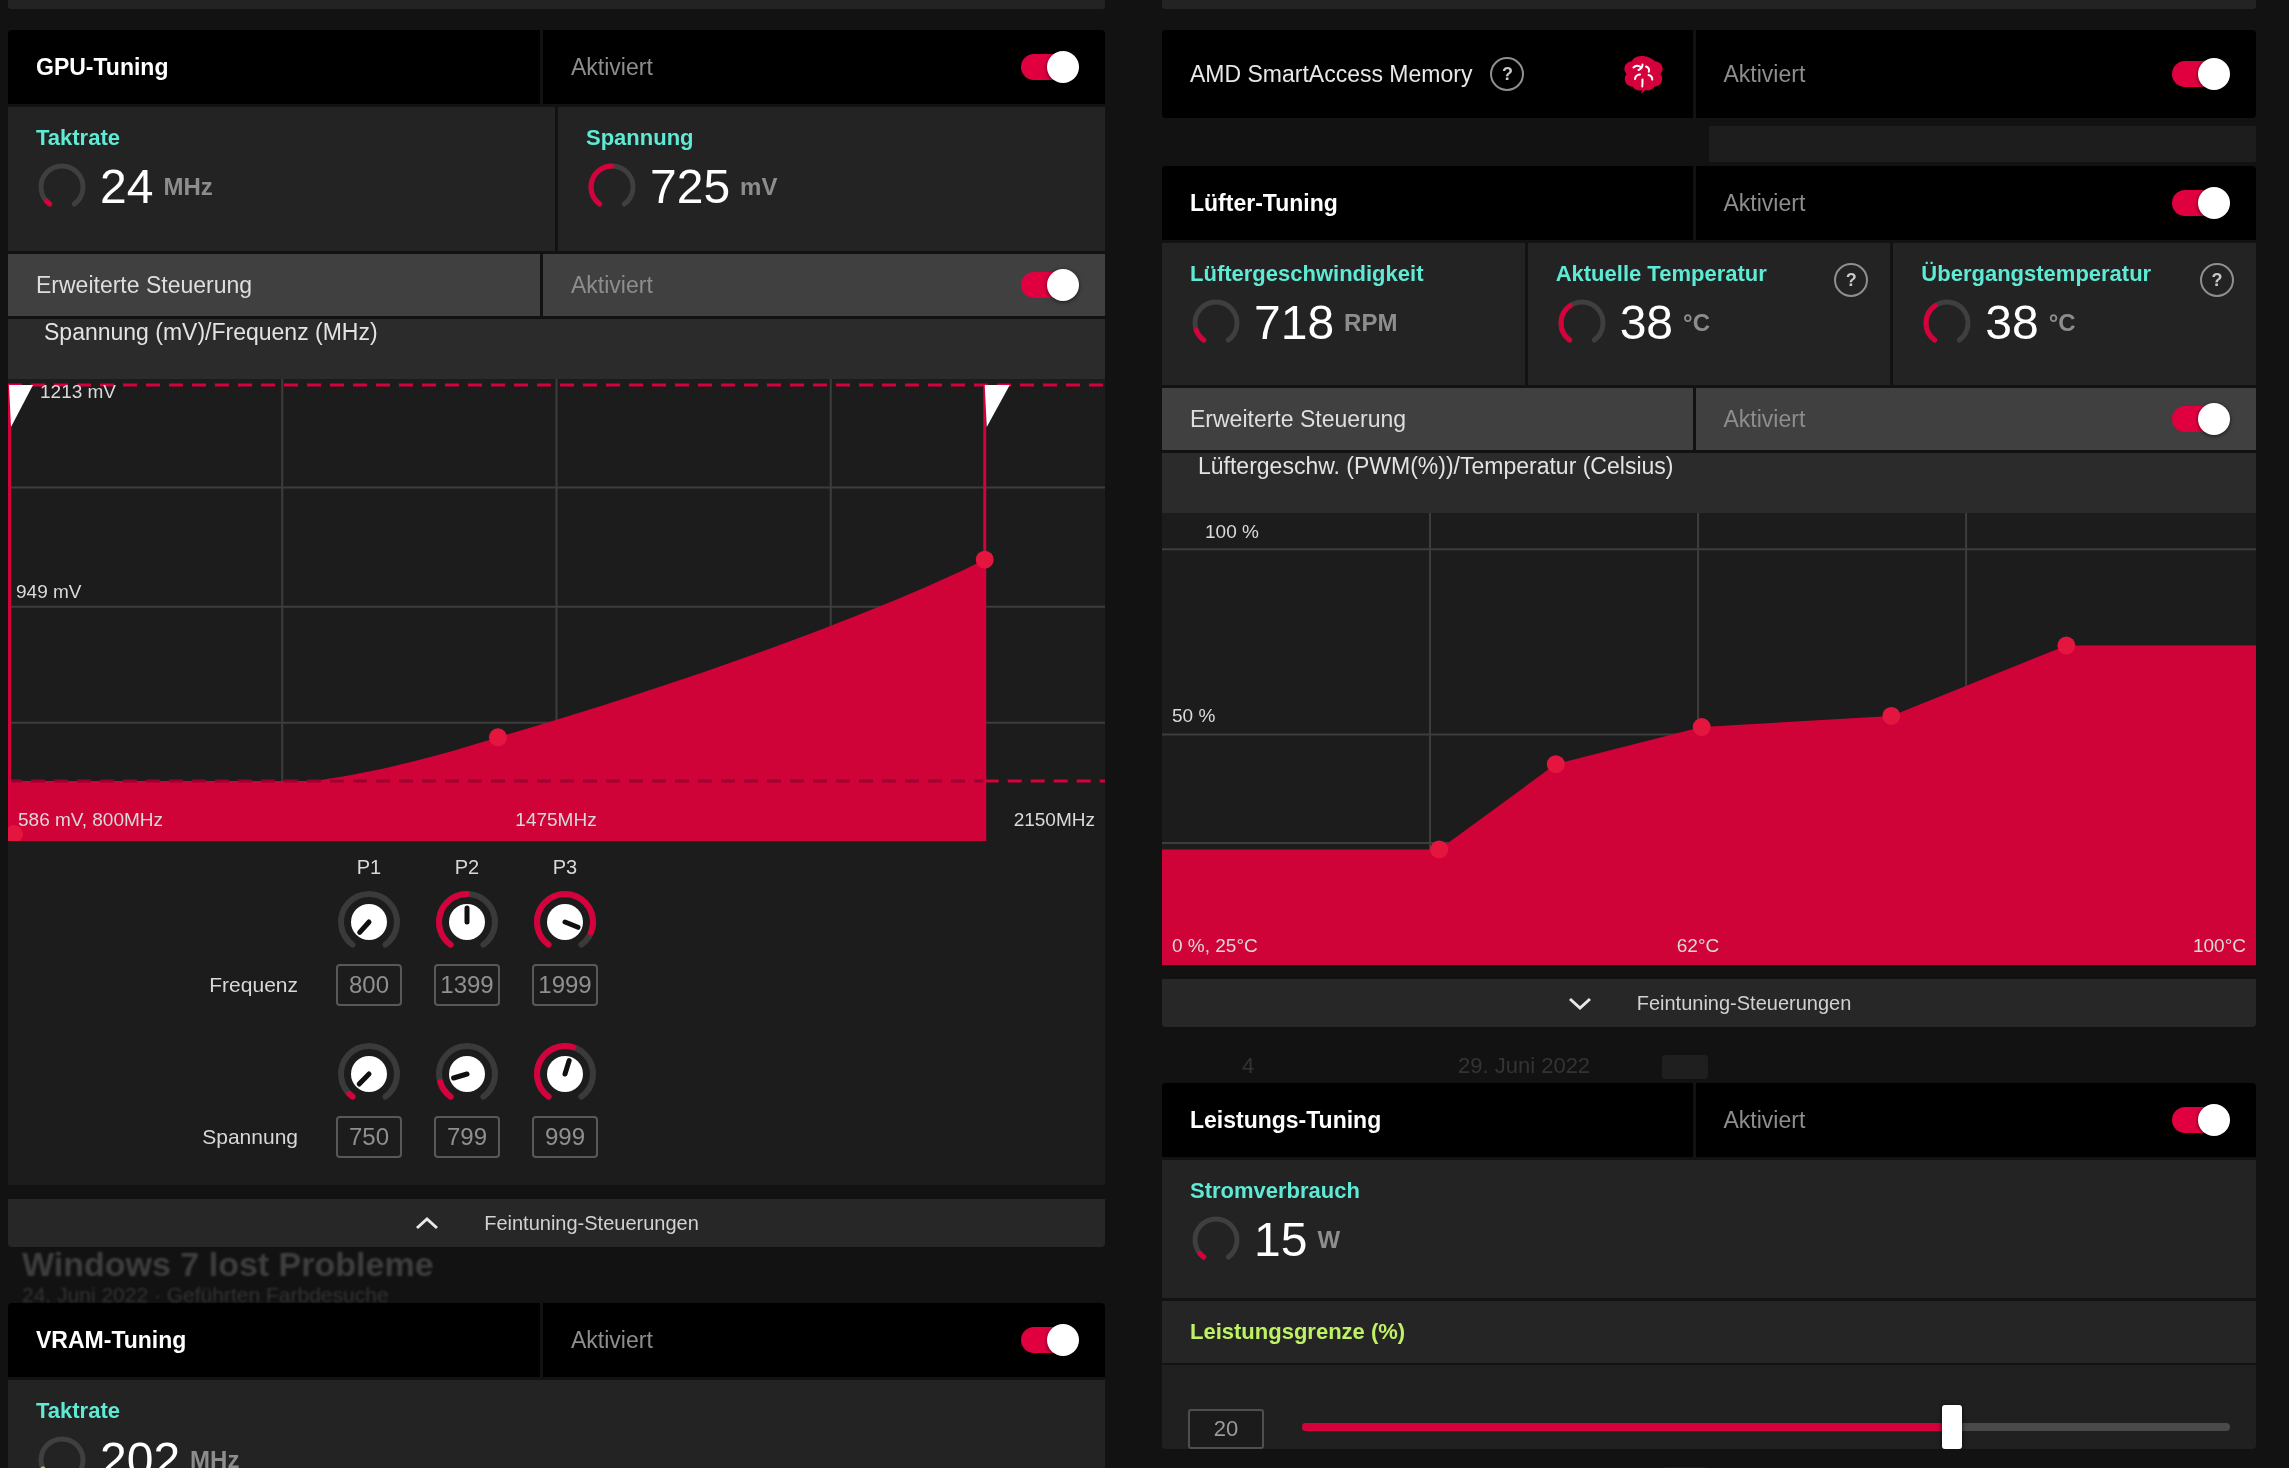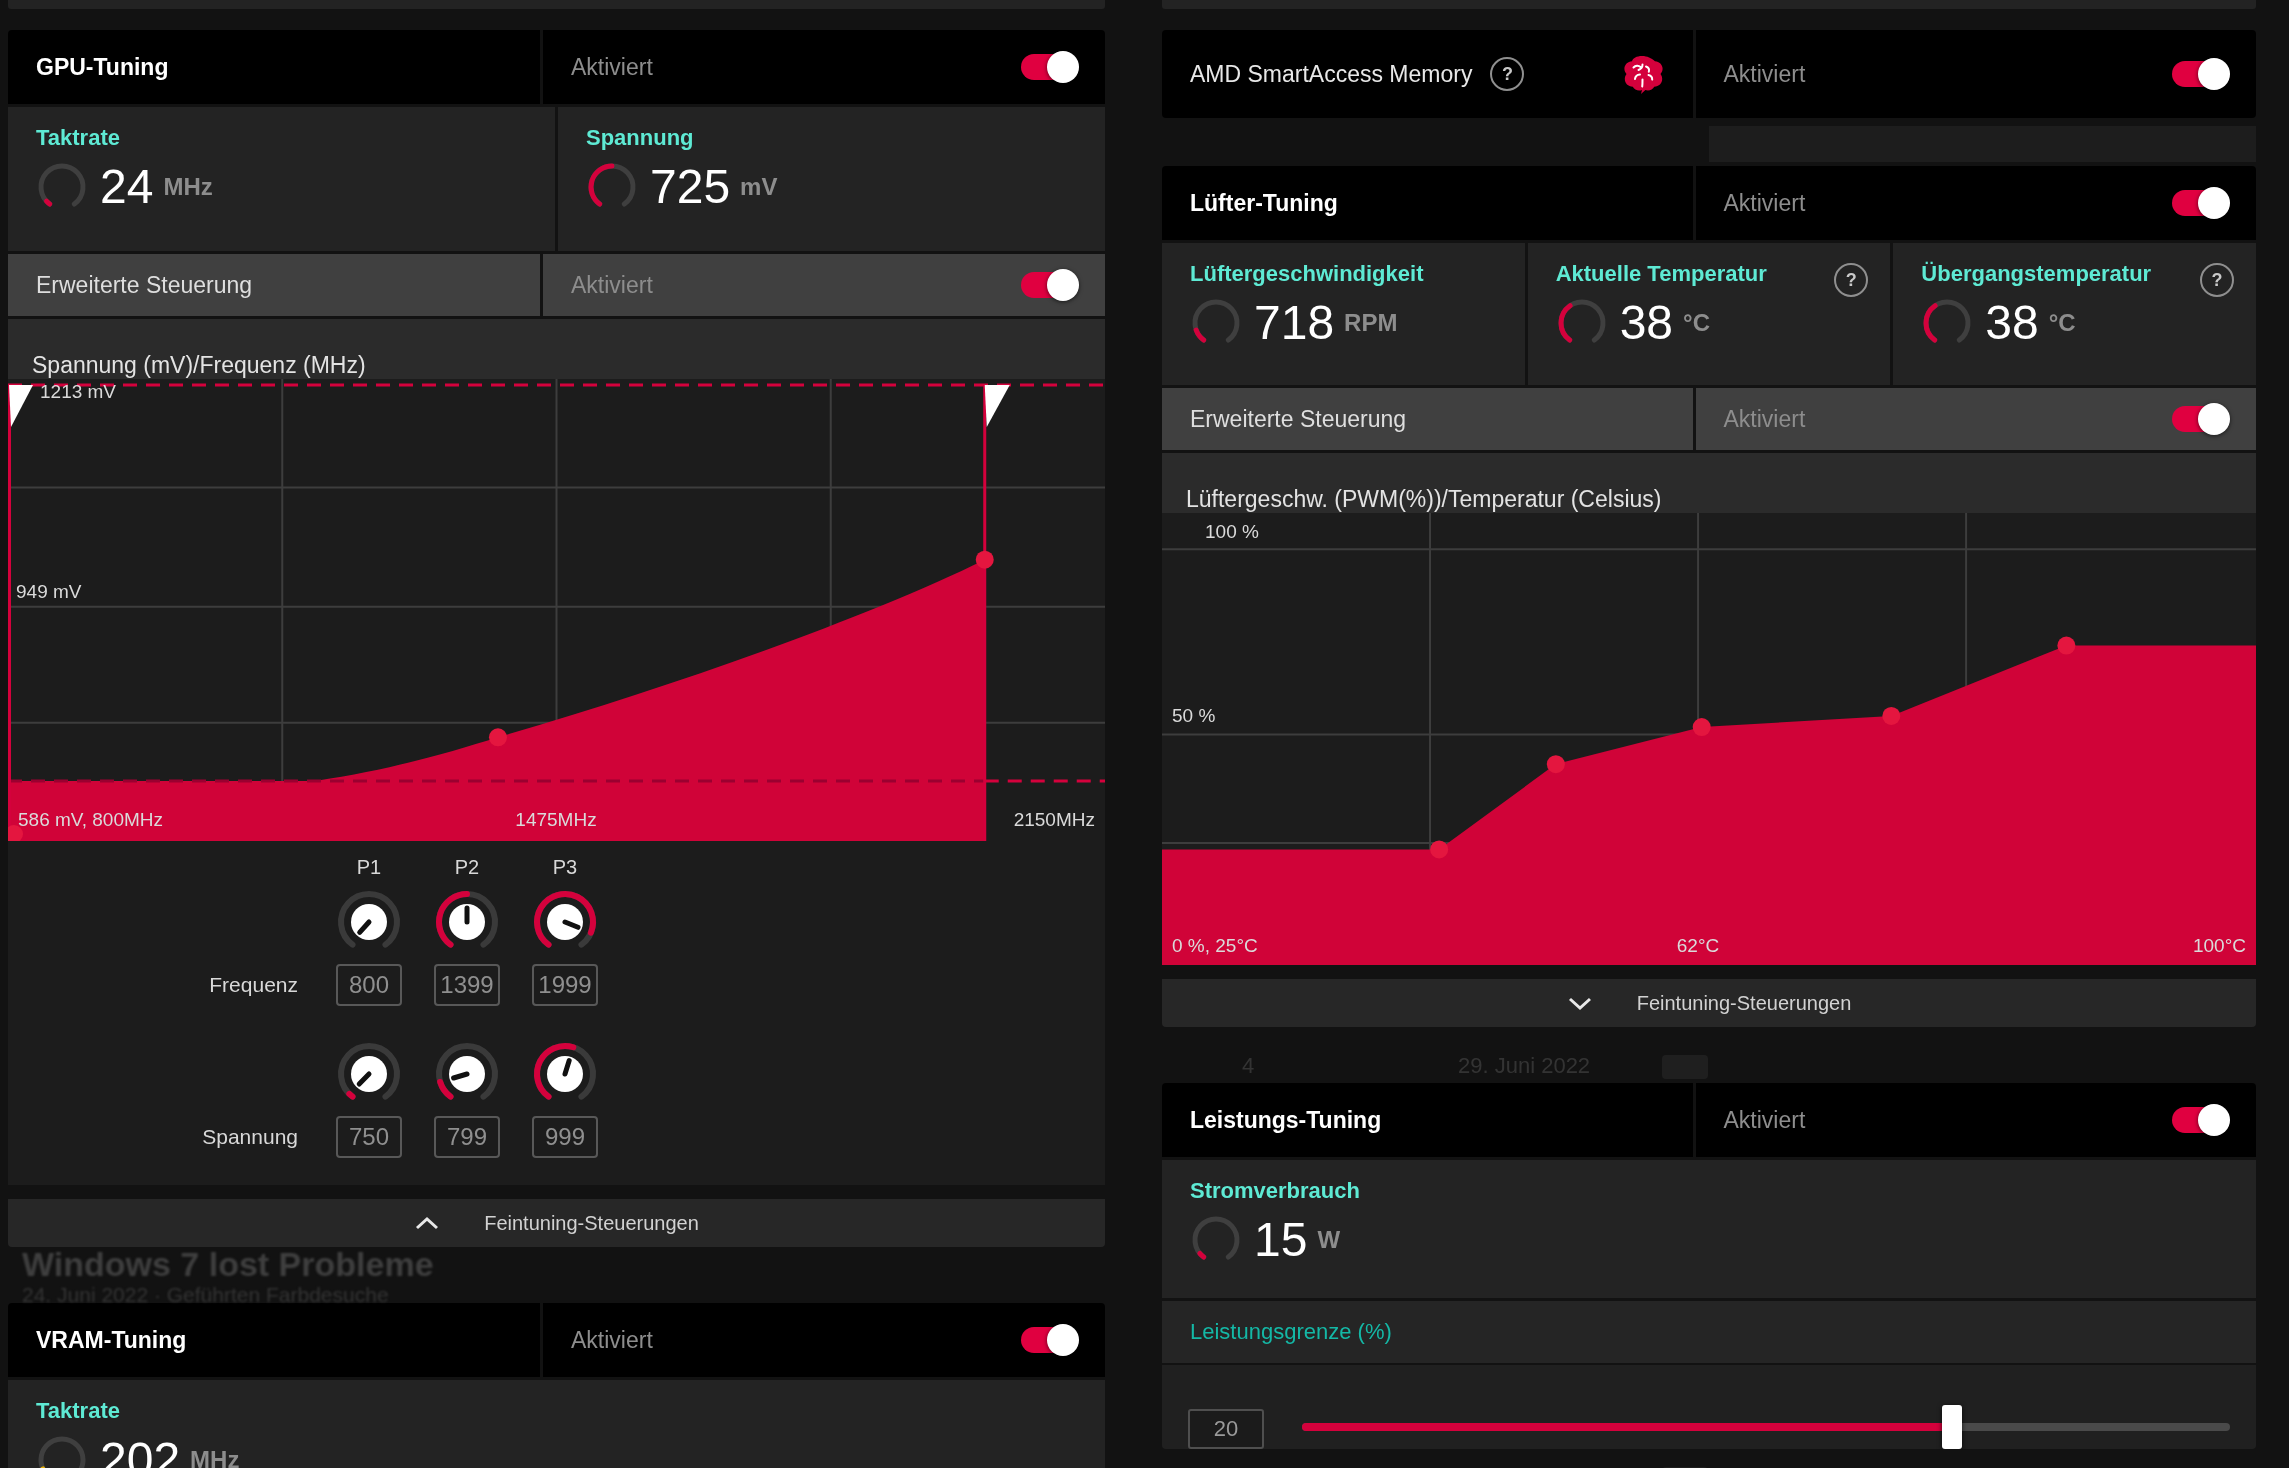--- a/index.html
+++ b/index.html
@@ -22,21 +22,21 @@
   .advlabel{font-size:23px;color:#dedede;}
   .stat{height:126px;background:#232323;padding:18px 0 0 28px;position:relative;}
   .stat3{height:124px;}
   .slabel{font-size:22px;font-weight:bold;color:#5eead4;margin-bottom:8px;}
   .sval{display:flex;align-items:center;}
   .gauge{display:inline-flex;width:52px;height:52px;margin-right:12px;}
   .num{font-size:48px;color:#ffffff;}
   .unit{font-size:24px;font-weight:bold;color:#8d8d8d;margin-left:10px;}
   .helpicon{display:inline-flex;align-items:center;justify-content:center;width:30px;height:30px;border:2px solid #8f8f8f;border-radius:50%;color:#c9c9c9;font-size:18px;font-weight:bold;flex:0 0 auto;}
   .help-abs{position:absolute;top:20px;right:22px;}
-  .charttitle{height:60px;margin-top:3px;background:#2b2b2b;display:flex;align-items:flex-end;padding-left:24px;}
+  .charttitle{height:60px;margin-top:3px;background:#2b2b2b;display:flex;align-items:flex-start;padding-left:36px;}
   .charttitle span{font-size:23px;color:#e3e3e3;}
   .darkzone{background:#1c1c1c;}
   .chartwrap{position:relative;}
   .clabel{position:absolute;font-size:19px;color:#dadada;white-space:nowrap;}
   .l1213{left:32px;top:2px;}
   .l949{left:8px;top:202px;}
   .l586{left:10px;bottom:10px;}
   .l1475{left:548px;bottom:10px;transform:translateX(-50%);}
   .l2150{right:10px;bottom:10px;}
   .f100p{left:10px;top:8px;margin-left:33px;}
@@ -60,21 +60,21 @@
   .gb-r{position:absolute;left:50%;right:0;top:0;bottom:0;background:#1d1d1d;}
   .ghostrow{position:relative;height:28px;opacity:.55;filter:blur(0.6px);}
   .ghostrow .gnum{position:absolute;left:80px;font-size:22px;color:#4f4f4f;}
   .ghostrow .gdate{position:absolute;left:296px;font-size:22px;color:#4f4f4f;}
   .ghostrow .gbadge{position:absolute;left:500px;top:2px;width:46px;height:24px;background:#2a2a2a;border-radius:4px;}
   .samrow{height:88px;}
   .samleft{gap:18px;}
   .brain{margin-left:auto;margin-right:28px;display:inline-flex;}
   .stromrow{height:120px;}
   .limitlabelrow{height:62px;background:#252525;margin-top:3px;display:flex;align-items:center;padding-left:28px;}
-  .limitlabelrow span{font-size:22px;color:#14b8a6;}
+  .limitlabelrow span{font-size:22px;color:#bef264;font-weight:bold;}
   .sliderrow{height:84px;background:#202020;margin-top:2px;display:flex;align-items:flex-end;padding:0 26px;}
   .valbox{width:72px;height:36px;border:2px solid #4f4f4f;border-radius:3px;background:#1b1b1b;color:#9a9a9a;font-size:22px;display:flex;align-items:center;justify-content:center;}
   .trackwrap{position:relative;flex:1;height:44px;margin-left:38px;}
   .track{position:absolute;left:0;right:0;top:18px;height:8px;background:#4a4a4a;border-radius:4px;}
   .tfill{position:absolute;left:0;top:18px;height:8px;background:#d4013c;border-radius:4px 0 0 4px;}
   .thumb{position:absolute;top:0;width:20px;height:44px;background:#ffffff;border-radius:3px;box-shadow:0 1px 5px rgba(0,0,0,.7);cursor:pointer;}
   svg{display:block;}
 </style>
 </head>
 <body>

